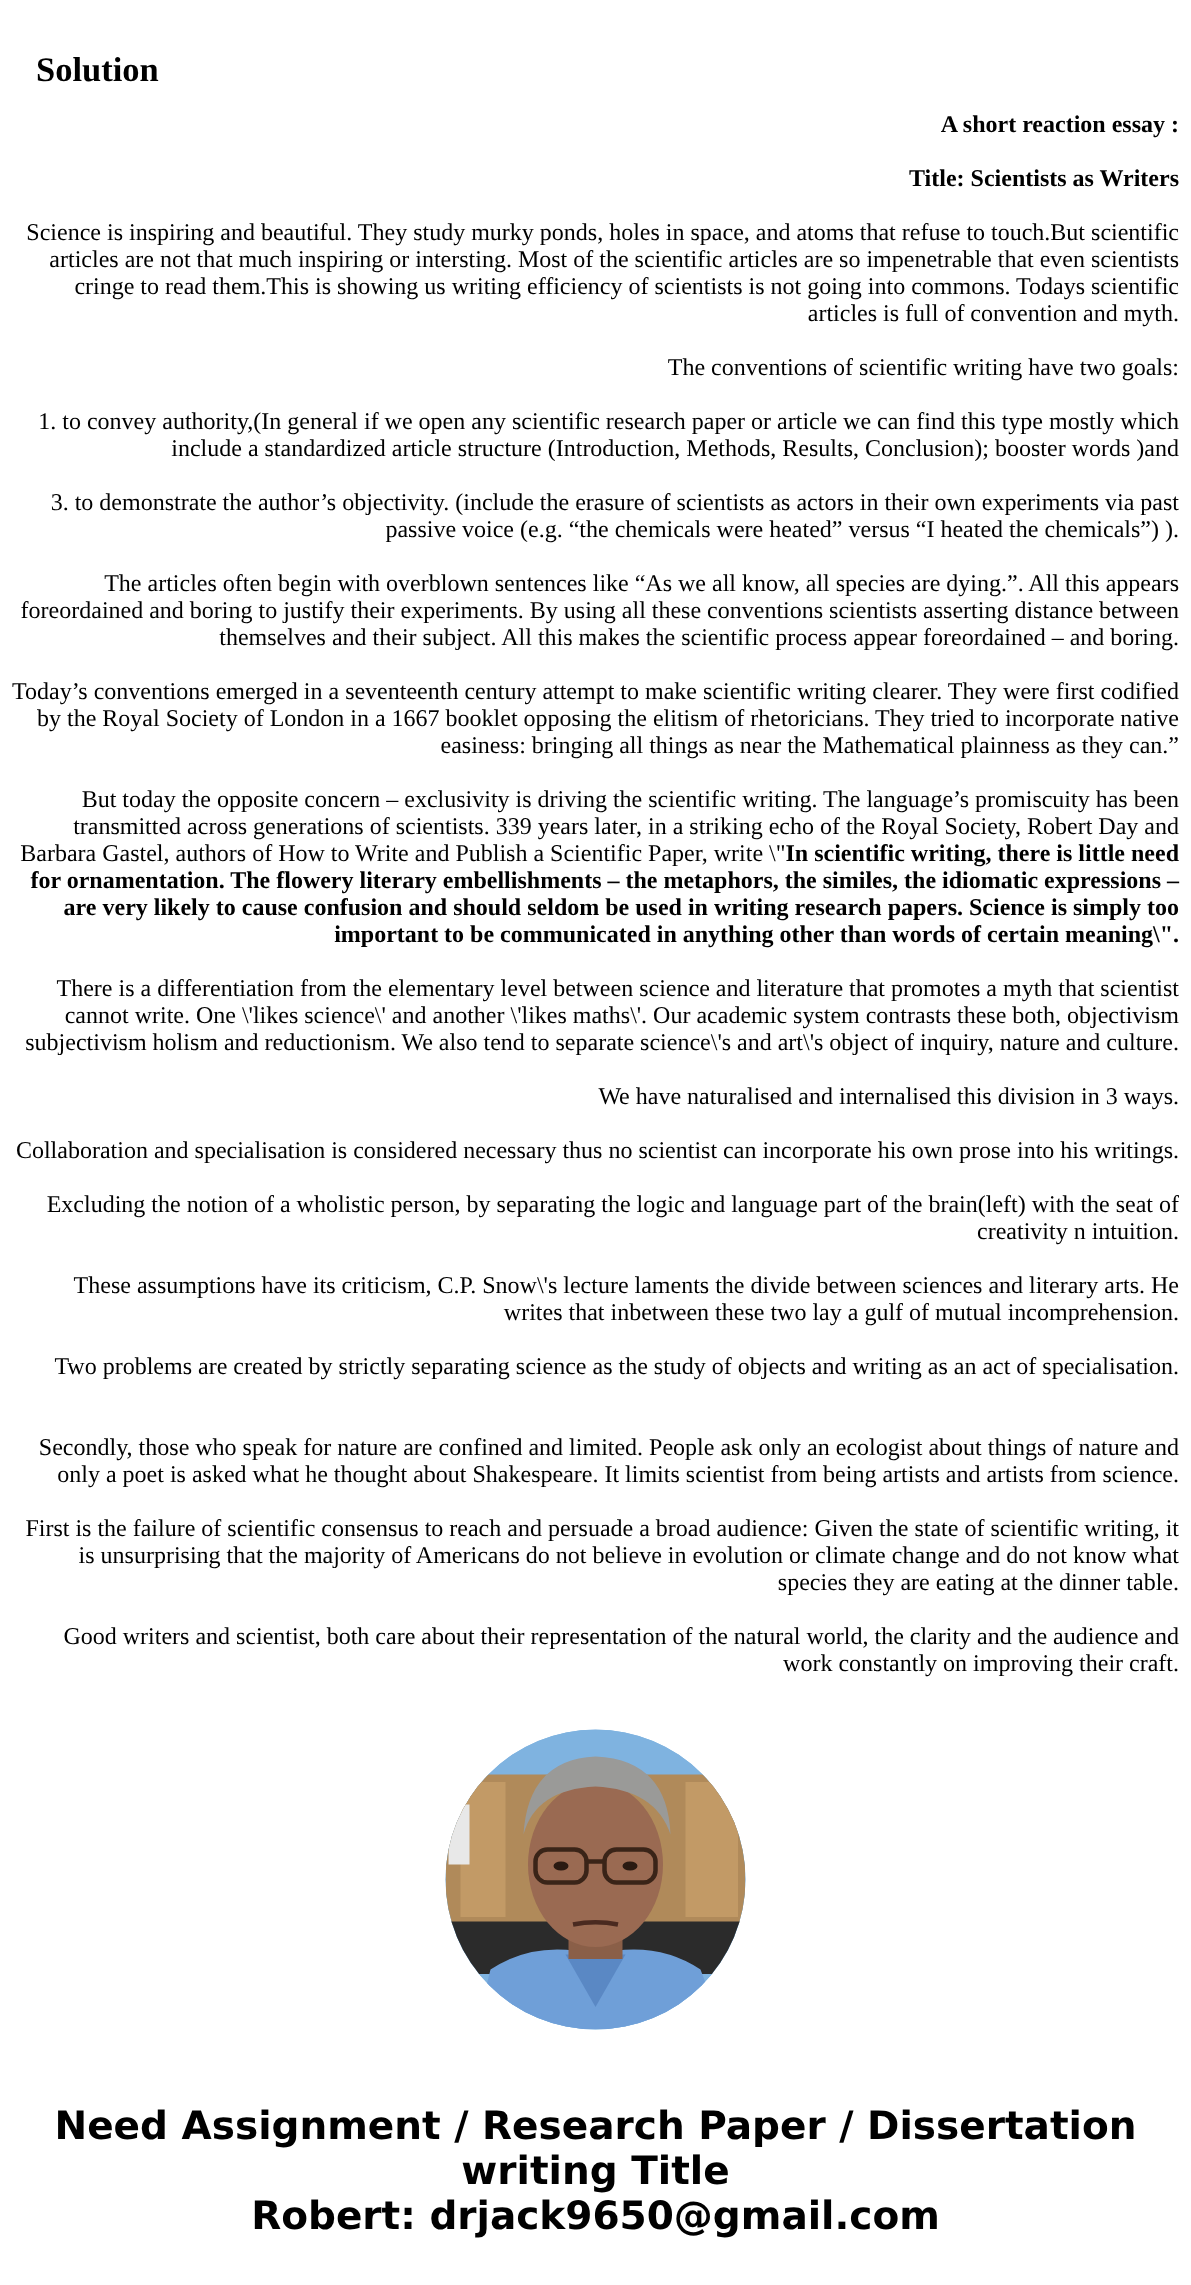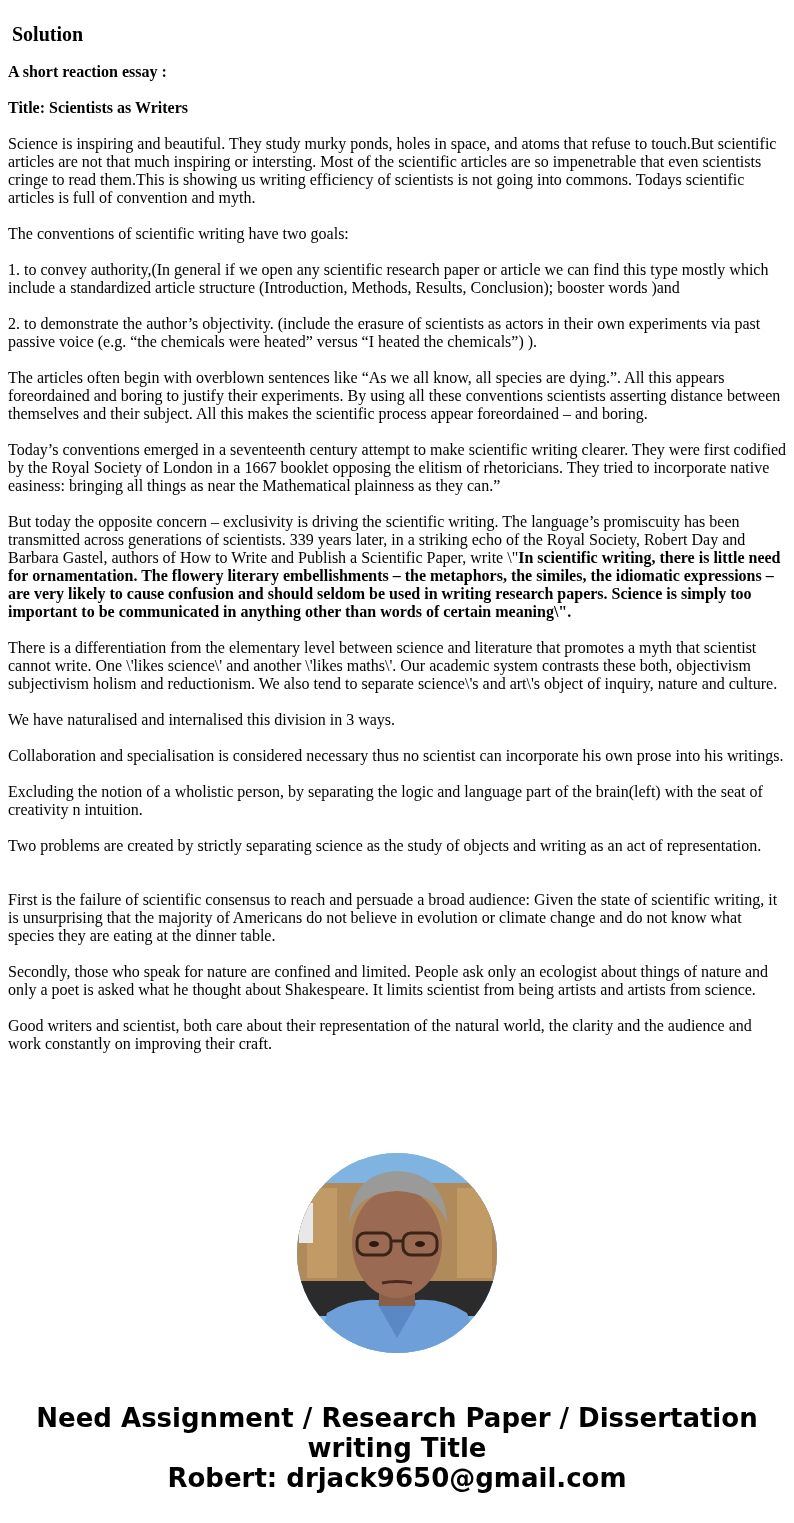--- a/index.html
+++ b/index.html
@@ -13,28 +13,29 @@
       font-family: "Liberation Serif", "DejaVu Serif", serif;
       font-size: 16px;
       line-height: 18px;
       color: #000000;
       position: relative;
     }
     .content {
       padding: 0 8px;
     }
     h3.solution-title {
-      font-size: 20px;
+      font-size: 23px;
       font-weight: bold;
-      margin: 4px;
+      margin: 16px;
       padding-top: 20px;
       line-height: 21px;
     }
     p {
       margin: 0 0 18px 0;
+      text-align: right;
     }
     p.subheading {
       font-weight: bold;
       margin-top: 18px;
     }
     p.title-line {
       font-weight: bold;
       margin-top: 12px;
     }
     p.first-para {
@@ -78,32 +79,33 @@
 <body>
 
 <div class="content">
   <h3 class="solution-title">Solution</h3>
   <p class="subheading">A short reaction essay :</p>
   <p class="title-line">Title: Scientists as Writers</p>
 
   <p class="first-para">Science is inspiring and beautiful. They study murky ponds, holes in space, and atoms that refuse to touch.But scientific articles are not that much inspiring or intersting. Most of the scientific articles are so impenetrable that even scientists cringe to read them.This is showing us writing efficiency of scientists is not going into commons. Todays scientific articles is full of convention and myth.</p>
   <p>The conventions of scientific writing have two goals:</p>
   <p>1. to convey authority,(In general if we open any scientific research paper or article we can find this type mostly which include a standardized article structure (Introduction, Methods, Results, Conclusion); booster words )and</p>
-  <p>2. to demonstrate the author’s objectivity. (include the erasure of scientists as actors in their own experiments via past passive voice (e.g. “the chemicals were heated” versus “I heated the chemicals”) ).</p>
+  <p>3. to demonstrate the author’s objectivity. (include the erasure of scientists as actors in their own experiments via past passive voice (e.g. “the chemicals were heated” versus “I heated the chemicals”) ).</p>
   <p>The articles often begin with overblown sentences like “As we all know, all species are dying.”. All this appears foreordained and boring to justify their experiments. By using all these conventions scientists asserting distance between themselves and their subject. All this makes the scientific process appear foreordained – and boring.</p>
   <p>Today’s conventions emerged in a seventeenth century attempt to make scientific writing clearer. They were first codified by the Royal Society of London in a 1667 booklet opposing the elitism of rhetoricians. They tried to incorporate native easiness: bringing all things as near the Mathematical plainness as they can.”</p>
   <p><span>But today the opposite concern – exclusivity is driving the scientific writing. The language’s promiscuity has been transmitted across generations of scientists. 339 years later, in a striking echo of the Royal Society, Robert Day and Barbara Gastel, authors of How to Write and Publish a Scientific Paper, write \"</span><span class="bold-quote">In scientific writing, there is little need for ornamentation. The flowery literary embellishments – the metaphors, the similes, the idiomatic expressions – are very likely to cause confusion and should seldom be used in writing research papers. Science is simply too important to be communicated in anything other than words of certain meaning\".</span></p>
   <p>There is a differentiation from the elementary level between science and literature that promotes a myth that scientist cannot write. One \'likes science\' and another \'likes maths\'. Our academic system contrasts these both, objectivism subjectivism holism and reductionism. We also tend to separate science\'s and art\'s object of inquiry, nature and culture.</p>
   <p>We have naturalised and internalised this division in 3 ways.</p>
   <p>Collaboration and specialisation is considered necessary thus no scientist can incorporate his own prose into his writings.</p>
   <p>Excluding the notion of a wholistic person, by separating the logic and language part of the brain(left) with the seat of creativity n intuition.</p>
-  <p>Two problems are created by strictly separating science as the study of objects and writing as an act of representation.</p>
+  <p>These assumptions have its criticism, C.P. Snow\'s lecture laments the divide between sciences and literary arts. He writes that inbetween these two lay a gulf of mutual incomprehension.</p>
+  <p>Two problems are created by strictly separating science as the study of objects and writing as an act of specialisation.</p>
   <div class="spacer"></div>
+  <p>Secondly, those who speak for nature are confined and limited. People ask only an ecologist about things of nature and only a poet is asked what he thought about Shakespeare. It limits scientist from being artists and artists from science.</p>
   <p>First is the failure of scientific consensus to reach and persuade a broad audience: Given the state of scientific writing, it is unsurprising that the majority of Americans do not believe in evolution or climate change and do not know what species they are eating at the dinner table.</p>
-  <p>Secondly, those who speak for nature are confined and limited. People ask only an ecologist about things of nature and only a poet is asked what he thought about Shakespeare. It limits scientist from being artists and artists from science.</p>
   <p>Good writers and scientist, both care about their representation of the natural world, the clarity and the audience and work constantly on improving their craft.</p>
 </div>
 
 <div class="photo-wrap">
   <svg width="200" height="200" viewBox="0 0 200 200">
 
     <rect x="0" y="0" width="200" height="200" fill="#7fb3e0"></rect>
 
     <rect x="0" y="30" width="200" height="100" fill="#b08a5a"></rect>
     <rect x="10" y="35" width="30" height="90" fill="#c29a66"></rect>

